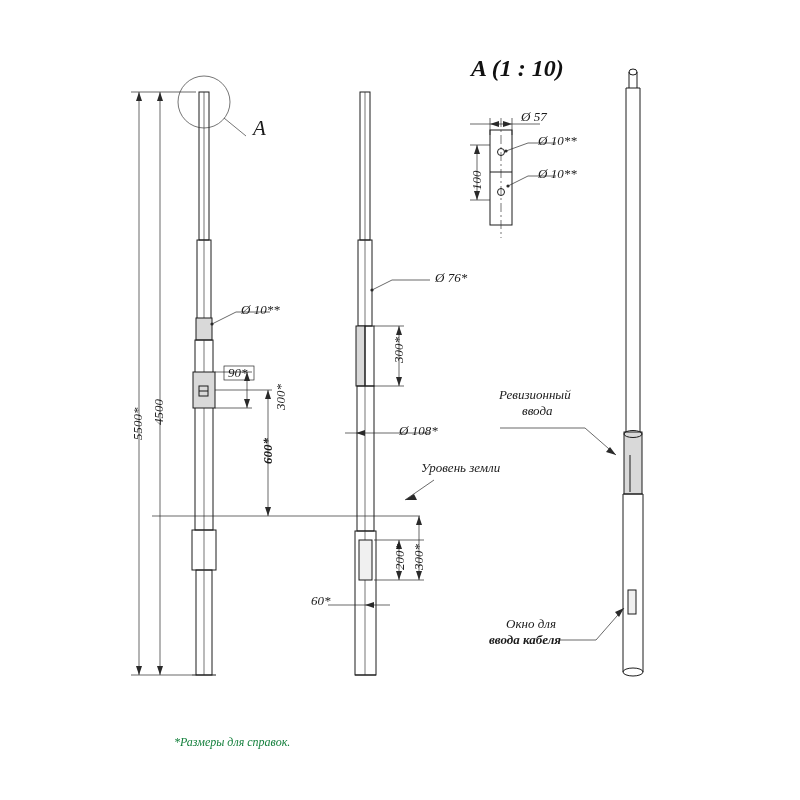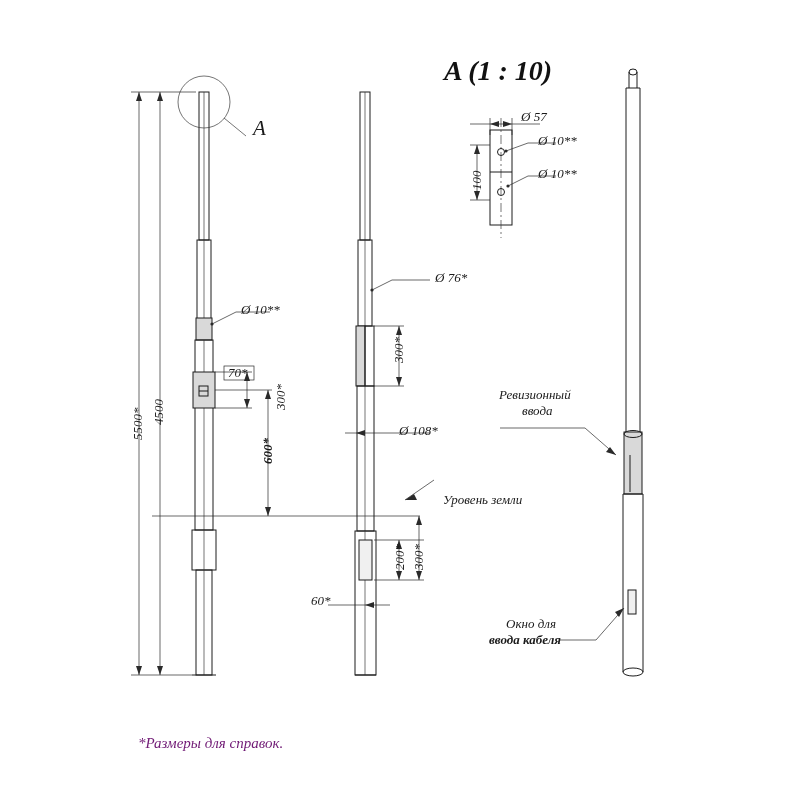--- a/index.html
+++ b/index.html
@@ -30,23 +30,24 @@
   .title {
     position: absolute;
     font-style: italic;
     font-weight: bold;
     color: #111;
     white-space: nowrap;
   }
   .note {
     position: absolute;
     font-style: italic;
-    color: #701a75;
+    color: #15803d;
     white-space: nowrap;
-    font-size: 15px;
+    font-size: 12px;
+    margin-left: 36px;
   }
   svg.layer {
     position: absolute;
     left: 0;
     top: 0;
     width: 800px;
     height: 800px;
   }
   .ln { stroke: #1d1d1d; stroke-width: 1; fill: none; }
   .ln-thin { stroke: #3a3a3a; stroke-width: 0.7; fill: none; }
@@ -205,45 +206,45 @@
 
     <line class="dim" x1="585" y1="428" x2="616" y2="455"></line>
     <polygon class="arrowhead" points="616,455 606,452 610,447"></polygon>
     <line class="dim" x1="500" y1="428" x2="585" y2="428"></line>
 
     <line class="dim" x1="596" y1="640" x2="624" y2="608"></line>
     <polygon class="arrowhead" points="624,608 615,612 619,617"></polygon>
     <line class="dim" x1="560" y1="640" x2="596" y2="640"></line>
   </svg>
 
-  <div class="title" style="left:444px; top:55px; font-size:28px;text-align:center;">A (1 : 10)</div>
+  <div class="title" style="left:471px; top:55px; font-size:24px;text-align:center;">A (1 : 10)</div>
 
   <div class="lbl" style="left:253px; top:116px; font-size:21px;">A</div>
 
   <div class="lbl" style="left:521px; top:110px;">Ø 57</div>
   <div class="lbl" style="left:538px; top:134px;">Ø 10**</div>
   <div class="lbl" style="left:538px; top:167px;">Ø 10**</div>
   <div class="lbl vert" style="left:470px; top:190px;">100</div>
 
   <div class="lbl" style="left:241px; top:303px;">Ø 10**</div>
   <div class="lbl" style="left:399px; top:271px;margin-left:36px;">Ø 76*</div>
   <div class="lbl" style="left:399px; top:424px;">Ø 108*</div>
 
   <div class="lbl vert" style="left:131px; top:440px;">5500*</div>
   <div class="lbl vert" style="left:152px; top:425px;">4500</div>
   <div class="lbl vert" style="left:261px; top:464px; font-weight:bold;">600*</div>
   <div class="lbl vert" style="left:274px; top:410px;">300*</div>
-  <div class="lbl" style="left:228px; top:366px;">70*</div>
+  <div class="lbl" style="left:228px; top:366px;">90*</div>
 
   <div class="lbl vert" style="left:392px; top:363px;">300*</div>
   <div class="lbl vert" style="left:412px; top:570px;">300*</div>
   <div class="lbl vert" style="left:393px; top:570px;">200*</div>
   <div class="lbl" style="left:311px; top:594px;">60*</div>
 
-  <div class="lbl" style="left:443px; top:461px;margin-top:32px;">Уровень земли</div>
+  <div class="lbl" style="left:421px; top:461px;">Уровень земли</div>
 
   <div class="lbl" style="left:499px; top:388px;">Ревизионный</div>
   <div class="lbl" style="left:522px; top:404px;">ввода</div>
 
   <div class="lbl" style="left:506px; top:617px;">Окно для</div>
   <div class="lbl" style="left:489px; top:633px;font-weight:bold;">ввода кабеля</div>
 
   <div class="note" style="left:138px; top:735px;">*Размеры для справок.</div>
 
 </div>

